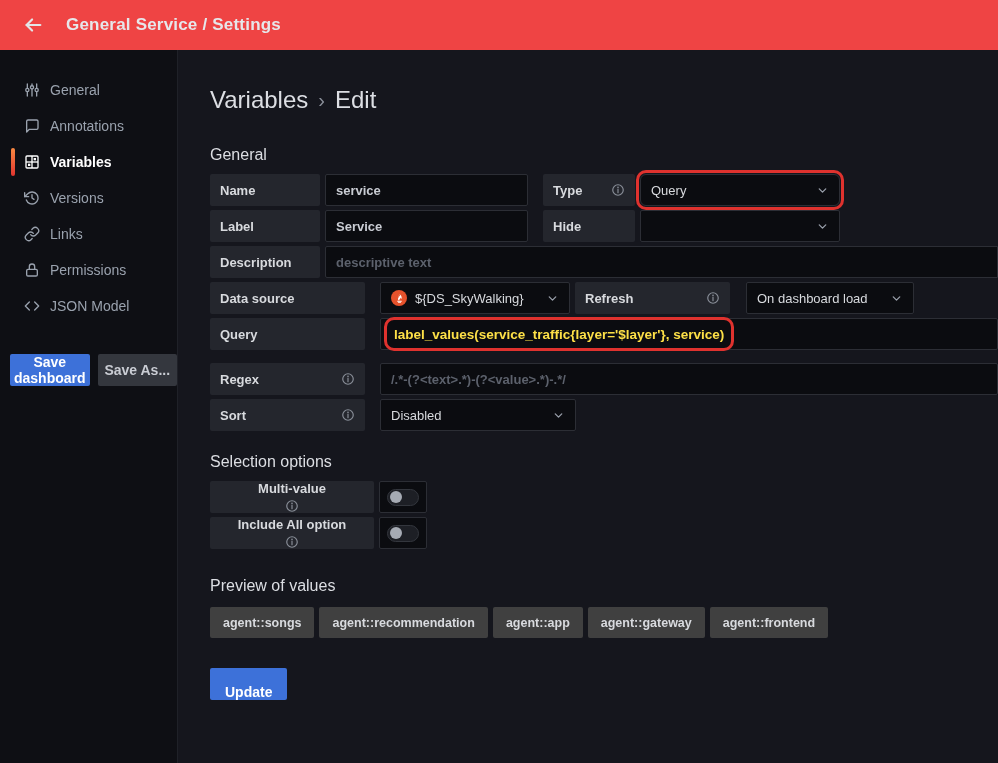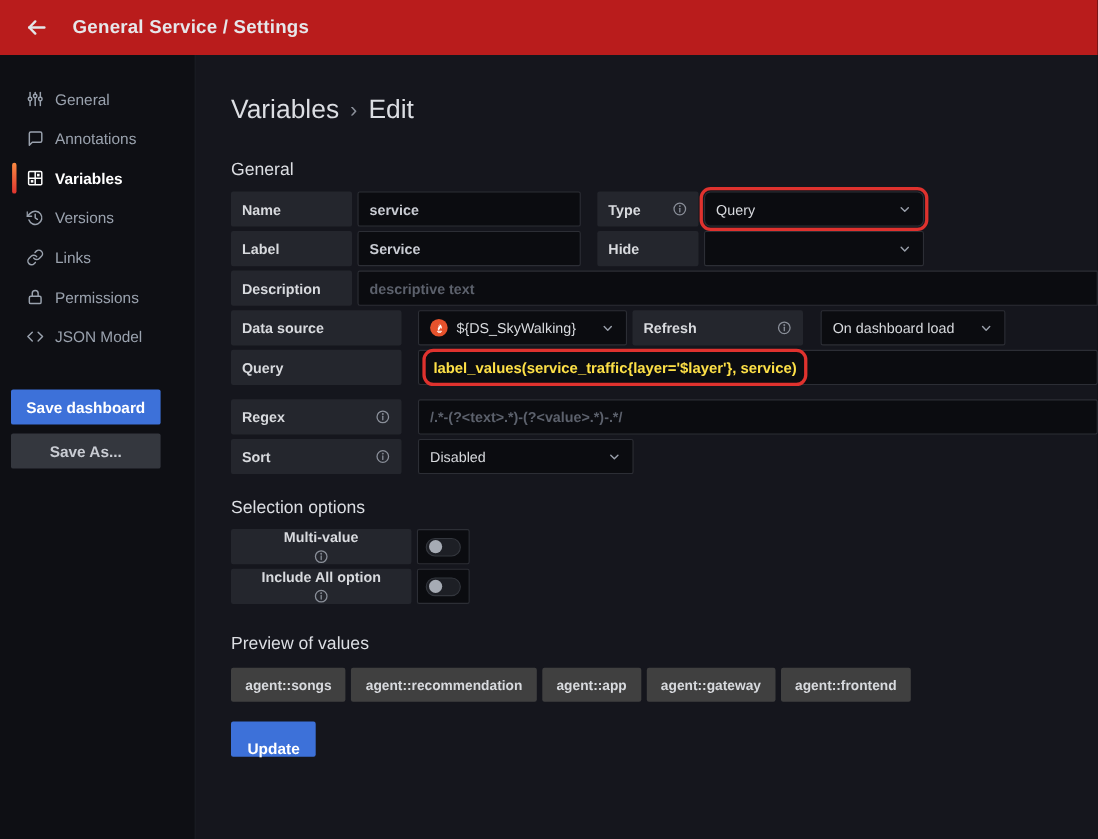--- a/index.html
+++ b/index.html
@@ -5,21 +5,21 @@
   * { margin:0; padding:0; box-sizing:border-box; }
   html,body { width:998px; height:763px; overflow:hidden; }
   body {
     background:#0e0f14;
     font-family:"Liberation Sans", sans-serif;
     color:#c9ccd3;
   }
   
   .topbar {
     height:50px; display:flex; align-items:center; gap:16px;
-    padding-left:16px; background:#b91c1c;
+    padding-left:16px; background:#ef4444;
   }
   .back-btn {
     width:34px; height:34px; border:none; background:transparent; color:#e3e5e8;
     display:flex; align-items:center; justify-content:center; cursor:pointer; border-radius:50%;
   }
   .topbar-title { font-size:17px; font-weight:700; color:#e6e7ea; letter-spacing:.2px; }
 
   
   .shell { display:flex; height:713px; }
   .sidebar { width:178px; background:#0e0f14; border-right:1px solid #1f2128; padding-top:22px; flex-shrink:0; }
@@ -29,21 +29,21 @@
   .nav-item {
     position:relative; display:flex; align-items:center; gap:10px;
     height:36px; padding-left:24px; color:#9aa2ae; font-size:14px; cursor:pointer;
   }
   .nav-item svg { flex-shrink:0; }
   .nav-item.active { color:#ffffff; font-weight:700; }
   .nav-item.active::before {
     content:""; position:absolute; left:11px; top:4px; bottom:4px; width:4px; border-radius:2px;
     background:linear-gradient(180deg,#fa8a42 0%,#e0342f 100%);
   }
-  .side-btns { margin-top:30px; padding-left:10px; display:flex; flex-direction:column; gap:8px; }
+  .side-btns { margin-top:30px; padding-left:10px; display:flex; flex-direction:row; gap:8px; }
   .btn { border:none; border-radius:2px; cursor:pointer; font-family:inherit; }
   .btn-primary { background:#3d71d9; color:#fff; font-weight:700; font-size:14px; }
   .side-btns .btn { width:136px; height:32px; }
   .btn-secondary { background:#34373e; color:#c9ccd3; font-weight:700; font-size:14px; }
 
   
   .crumb { margin-top:36px; font-size:24px; font-weight:500; color:#dcdee3; display:flex; align-items:center; gap:10px; }
   .crumb .sep { color:#8a8f99; font-size:20px; }
   .section-h { font-size:16px; font-weight:500; color:#dcdee3; }
   .sec-general { margin-top:32px; margin-bottom:10px; }
@@ -90,21 +90,21 @@
   .toggle-pill { width:32px; height:17px; background:#1d1f25; border:1px solid #33363d; border-radius:9px; position:relative; }
   .toggle-knob { width:12px; height:12px; border-radius:50%; background:#a6abb4; position:absolute; left:2px; top:1.5px; }
 
   
   .chips { display:flex; gap:5px; }
   .chip {
     background:#404040; color:#d8dade; font-size:12.5px; font-weight:600;
     height:31px; display:flex; align-items:center; padding:0 13px; border-radius:2px;
   }
 
-  .update-btn { margin-top:18px; height:31px; padding:16px 15px; font-size:14px; }
+  .update-btn { margin-top:30px; height:31px; padding:16px 15px; font-size:14px; }
 </style>
 </head>
 <body>
 
 <div class="topbar">
   <button class="back-btn">
     <span style="display:flex">
       <svg width="22" height="22" viewBox="0 0 24 24" fill="none" stroke="currentColor" stroke-width="2.4" stroke-linecap="round" stroke-linejoin="round">
           <line x1="20" y1="12" x2="5" y2="12"></line>
           <polyline points="11 18 5 12 11 6"></polyline>

